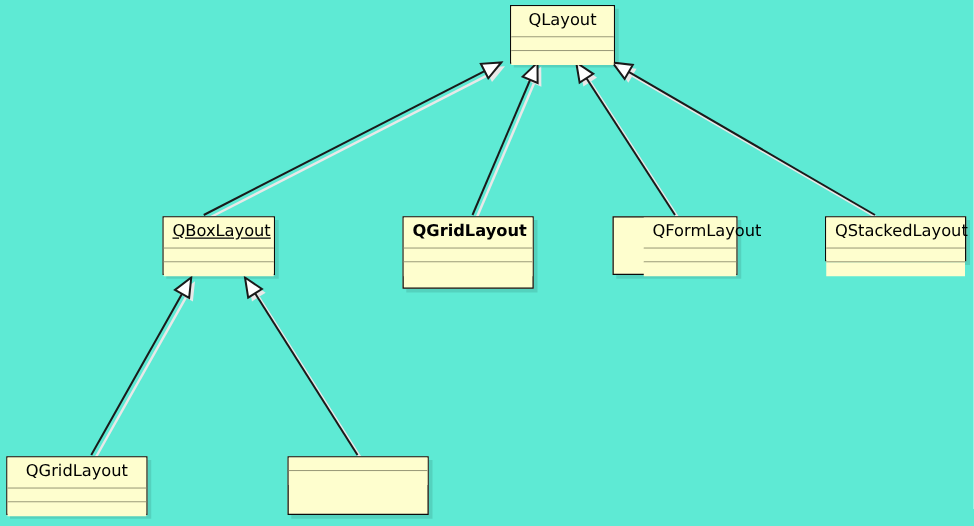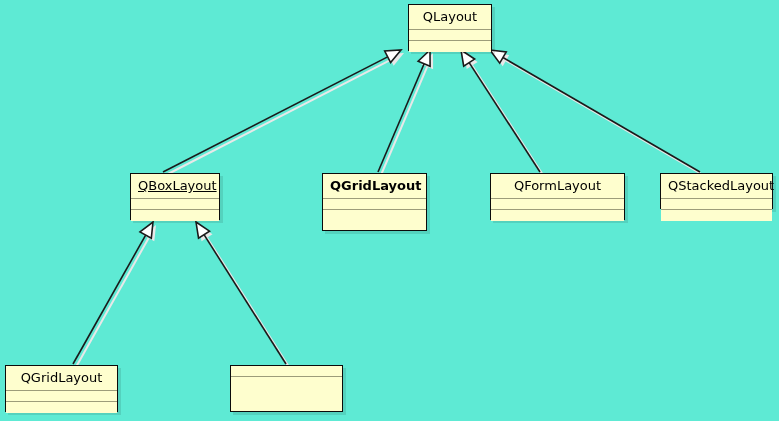--- a/index.html
+++ b/index.html
@@ -104,21 +104,21 @@
     <div class="uml-compartment sep"></div>
     <div class="uml-compartment"></div>
   </div>
 
   <div class="uml-class" id="cls-qgridlayout" style="left: 322px; top: 173px; width: 105px; height: 58px; font-weight: bold;">
     <div class="uml-class-name">QGridLayout</div>
     <div class="uml-compartment sep"></div>
     <div class="uml-compartment"></div>
   </div>
 
-  <div class="uml-class" id="cls-qformlayout" style="left: 490px; top: 173px; width: 135px; height: 47px;">
+  <div class="uml-class" id="cls-qformlayout" style="left: 490px; top: 173px; width: 100px; height: 47px; padding-left: 24px;">
     <div class="uml-class-name">QFormLayout</div>
     <div class="uml-compartment sep"></div>
     <div class="uml-compartment"></div>
   </div>
 
   <div class="uml-class" id="cls-qstackedlayout" style="left: 660px; top: 173px; width: 113px; height: 36px;">
     <div class="uml-class-name">QStackedLayout</div>
     <div class="uml-compartment sep"></div>
     <div class="uml-compartment"></div>
   </div>

